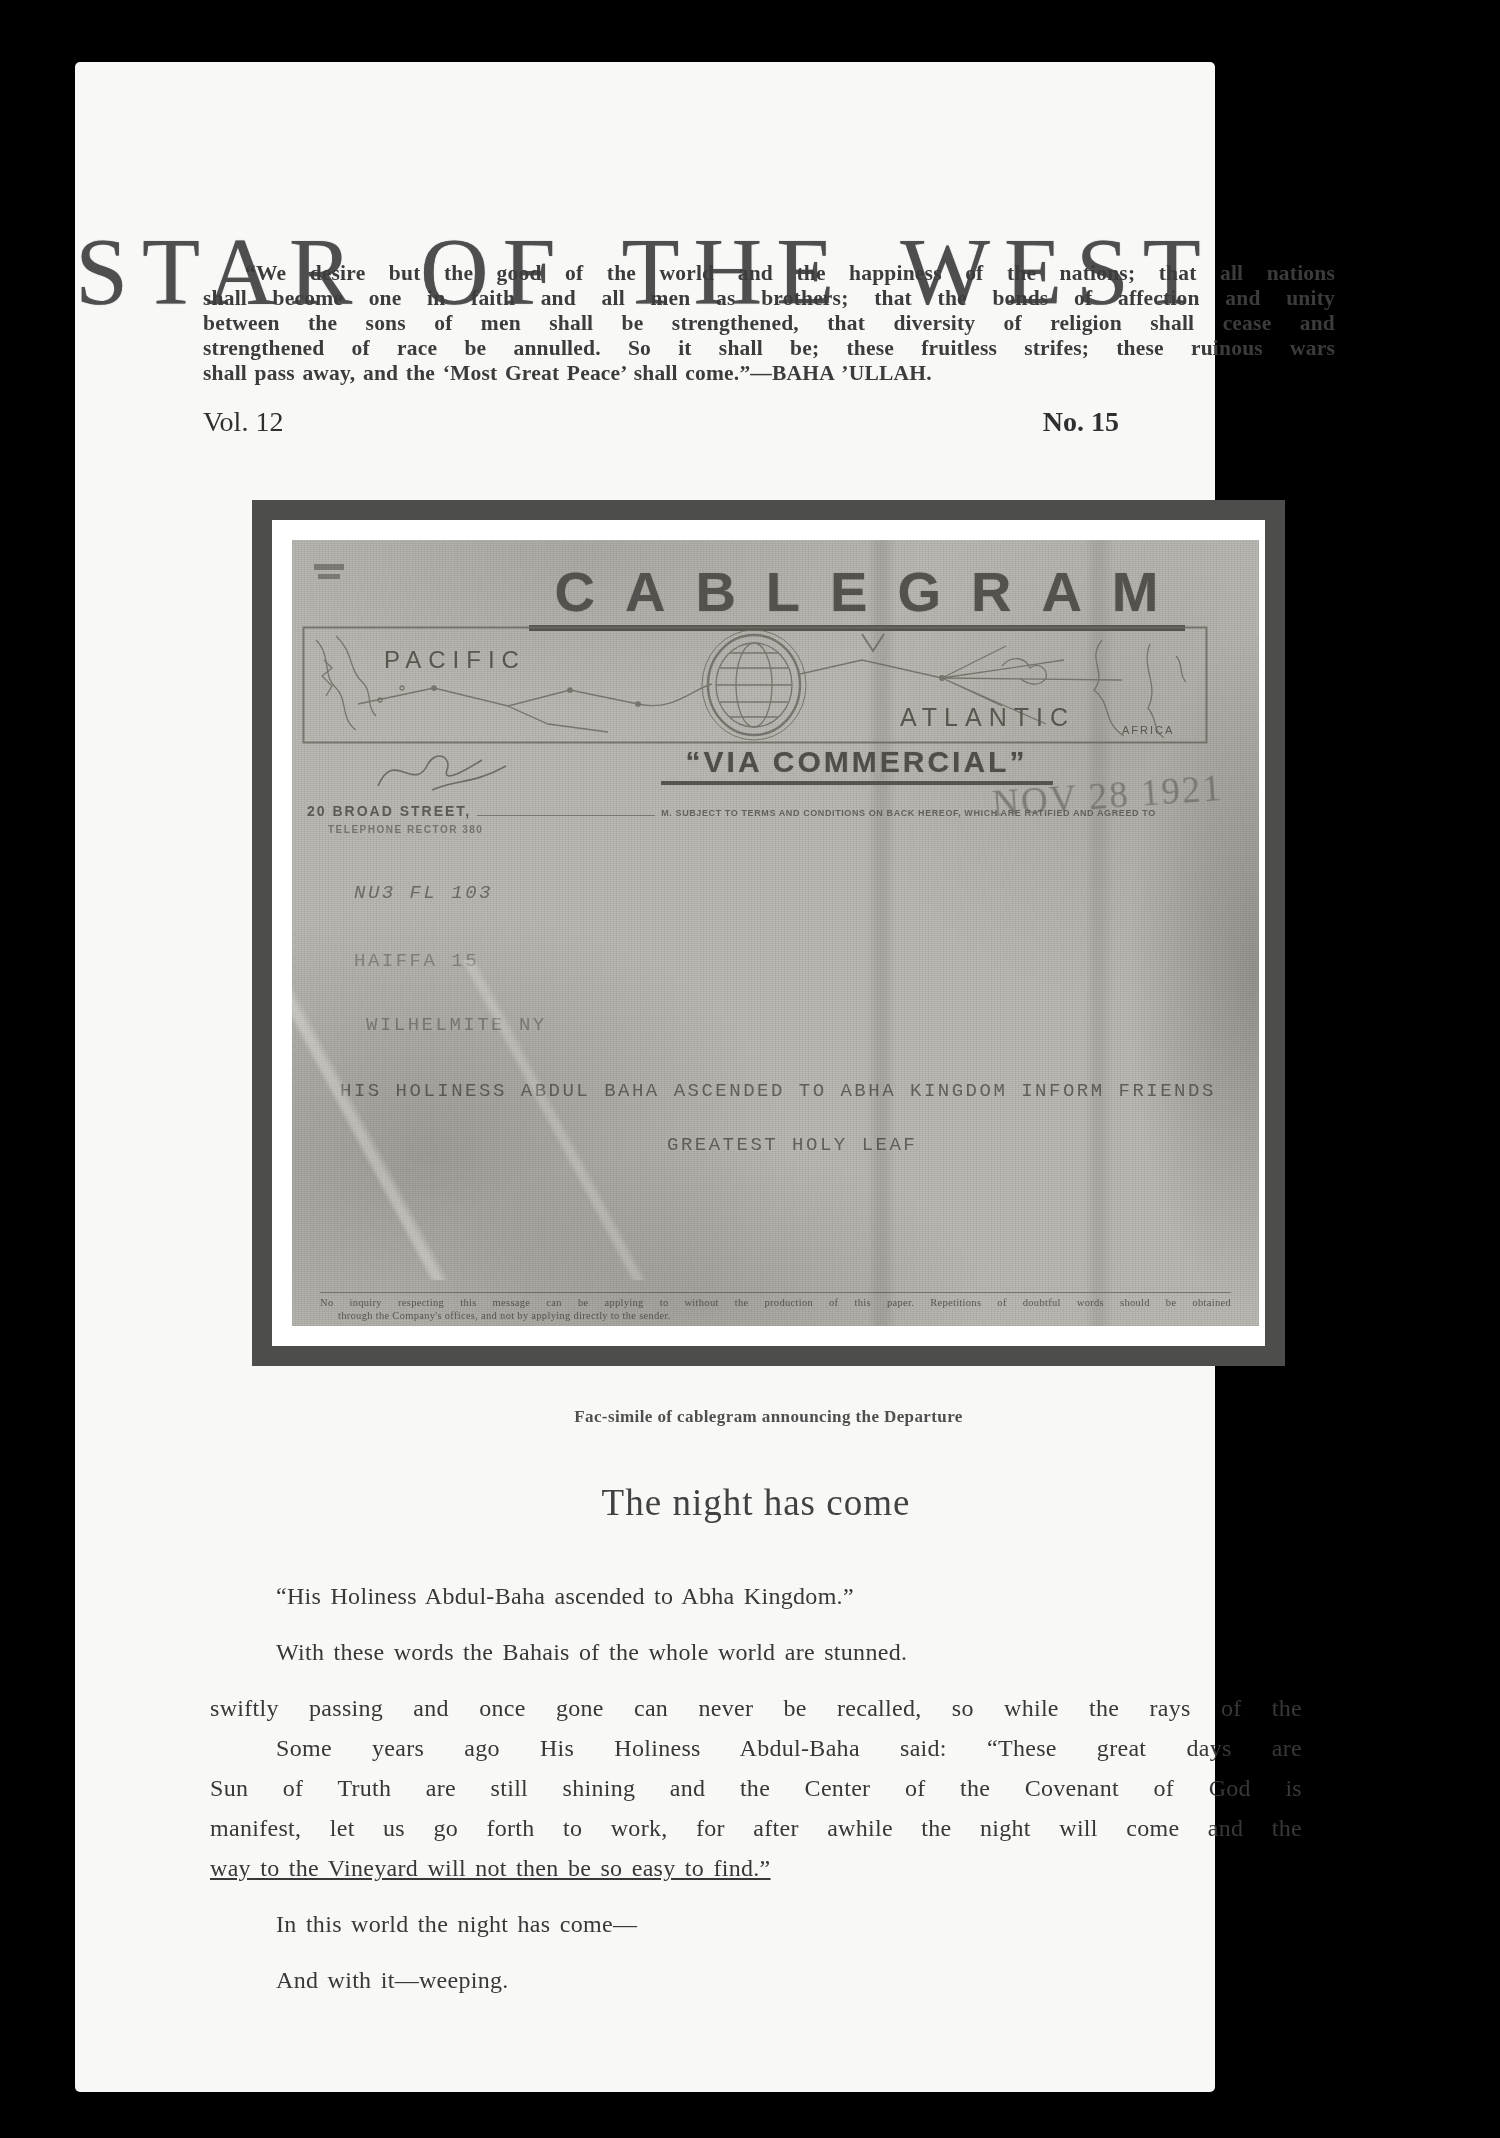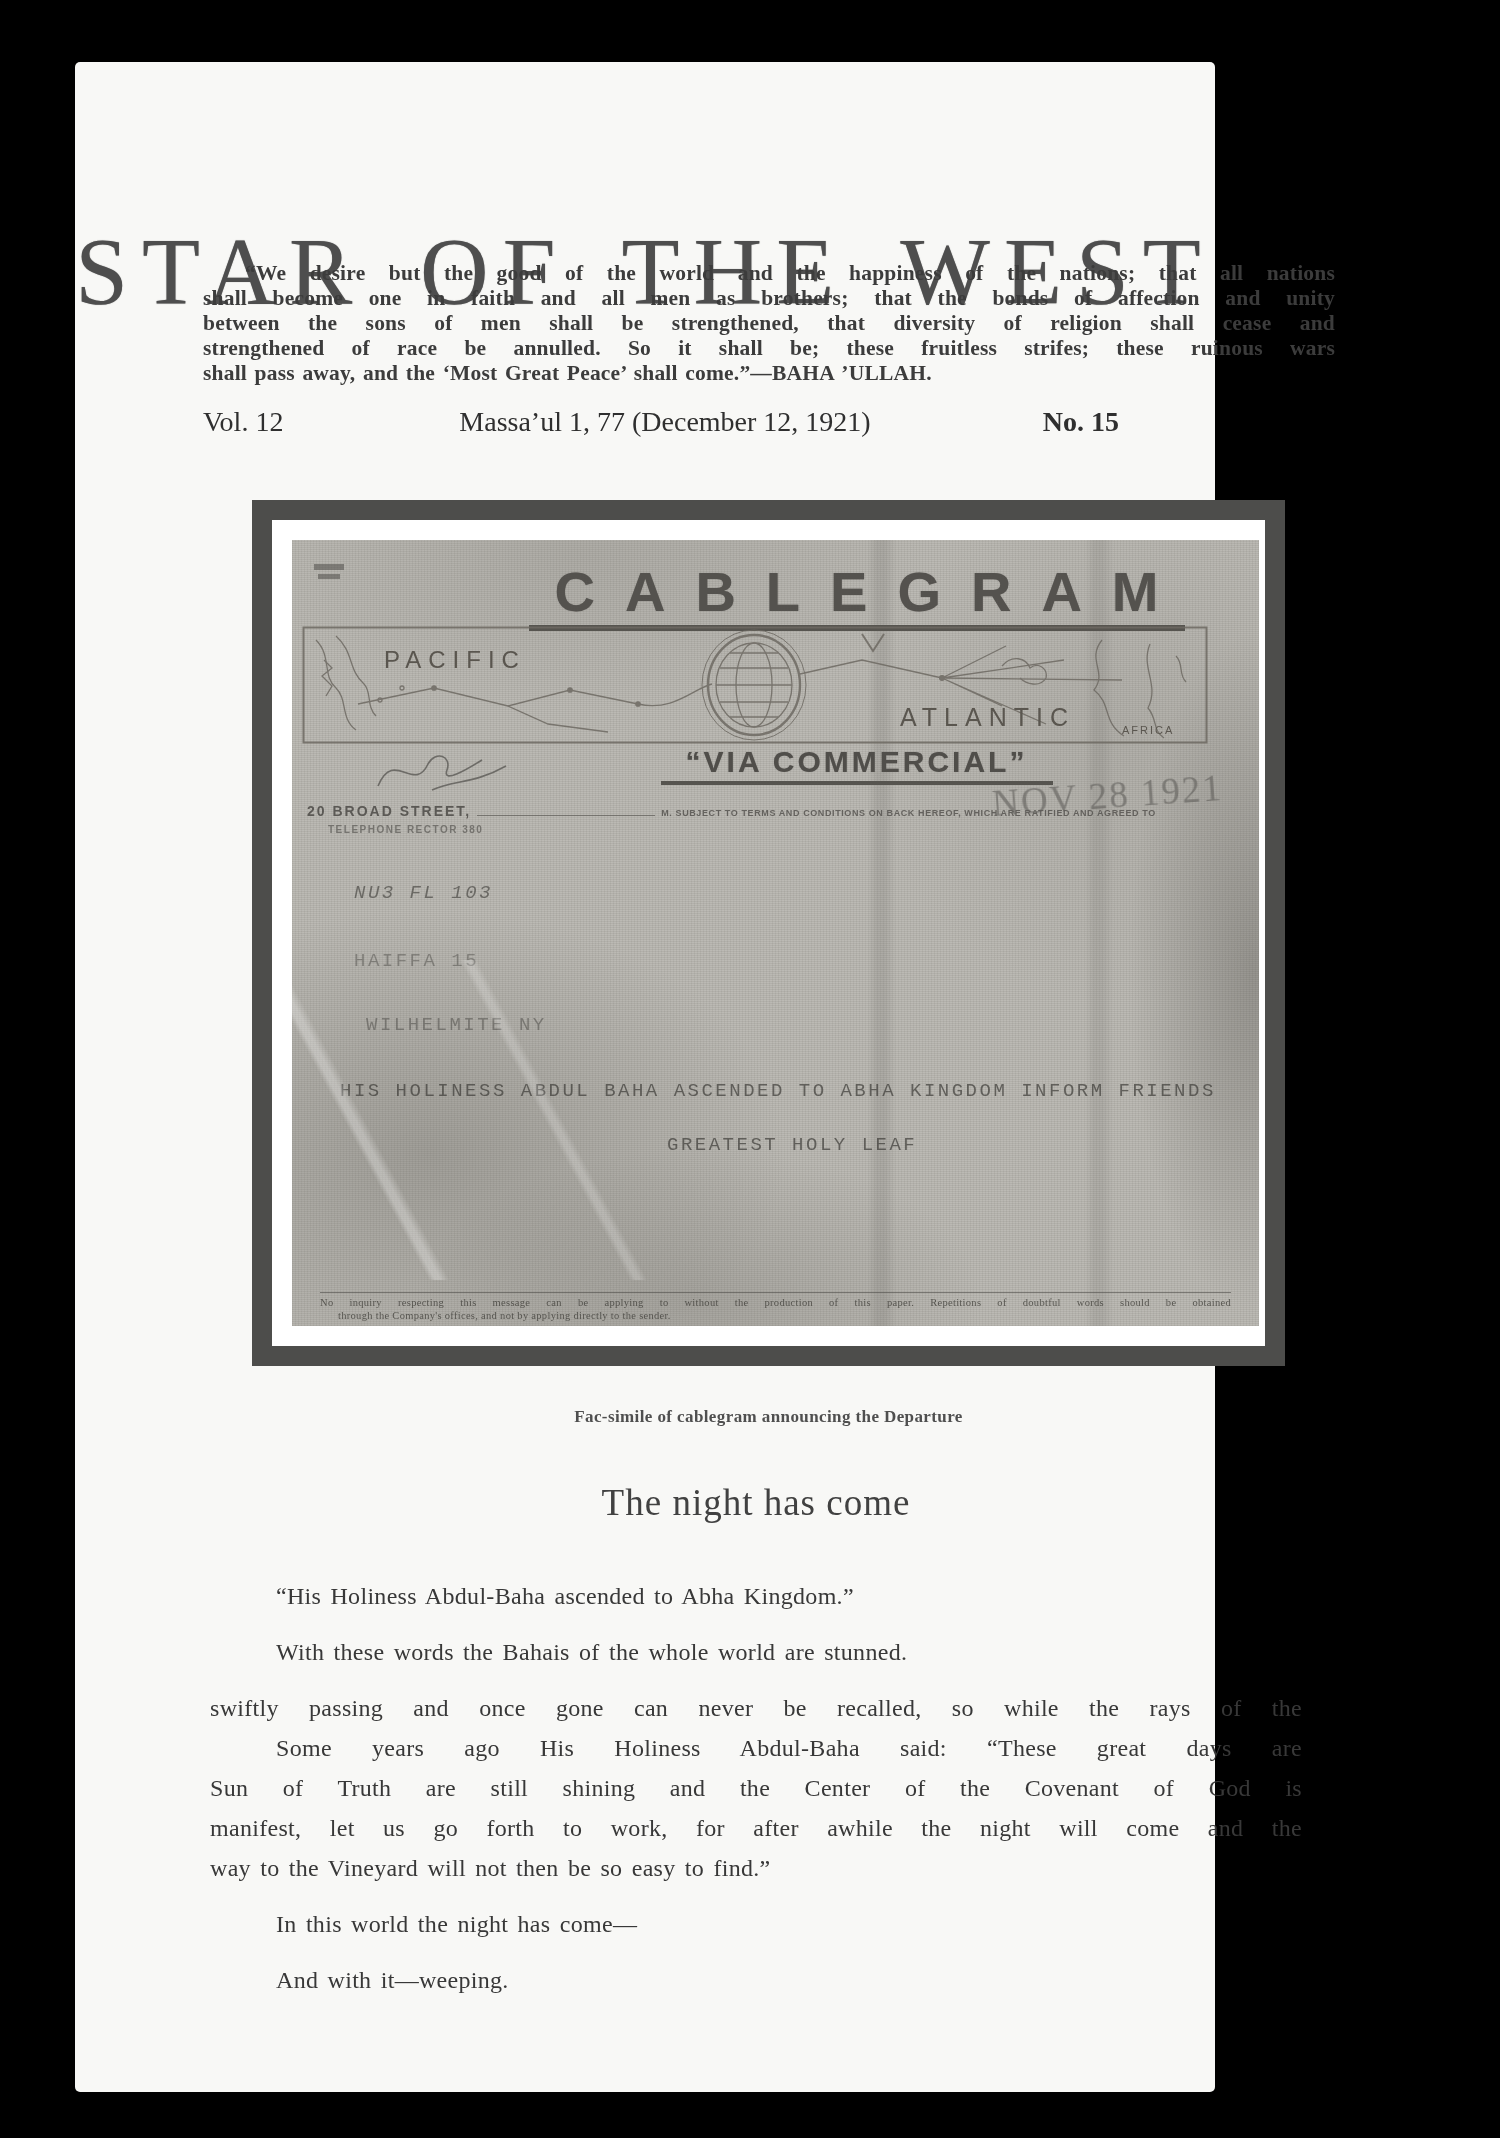--- a/index.html
+++ b/index.html
@@ -132,42 +132,41 @@
   .article p, .article .jp{margin:0 0 16px;}
   .article p{
     font-size:24px;line-height:40px;text-indent:66px;
     word-spacing:3px;letter-spacing:.3px;
   }
   .jp .jline{
     font-size:24px;line-height:40px;word-spacing:3px;letter-spacing:.3px;
     text-align:justify;text-align-last:justify;-moz-text-align-last:justify;
   }
   .jp .jline.first{text-indent:66px;}
-  .jp .jline.last{text-align-last:left;-moz-text-align-last:left;}
+  .jp .jline.last{text-align-last:left;text-decoration:underline;-moz-text-align-last:left;}
   
   .map-lbl{font-family:"Liberation Sans","DejaVu Sans",sans-serif;fill:#5a564f;}
 </style>
 </head>
 <body>
 
 <div class="page">
 
   <h1 class="masthead-title">STAR OF THE WEST</h1>
 
   <div class="masthead-quote">
     <div class="quote-line first">“We desire but the good of the world and the happiness of the nations; that all nations</div>
     <div class="quote-line">shall become one in faith and all men as brothers; that the bonds of affection and unity</div>
     <div class="quote-line">between the sons of men shall be strengthened, that diversity of religion shall cease and</div>
     <div class="quote-line">strengthened of race be annulled.  So it shall be; these fruitless strifes; these ruinous wars</div>
     <div class="quote-line last">shall pass away, and the ‘Most Great Peace’ shall come.”—BAHA ’ULLAH.</div>
   </div>
 
   <div class="volline">
     <span class="vol">Vol. 12</span>
-    <span class="date">Massa’ul 1, 77 (December 12, 1921)</span>
     <span class="num">No. 15</span>
   </div>
 
   <figure class="figure">
     <div class="frame">
       <div class="photo">
 
         <div class="form-mark">
             <i class="a"></i>
             <i class="b"></i>

